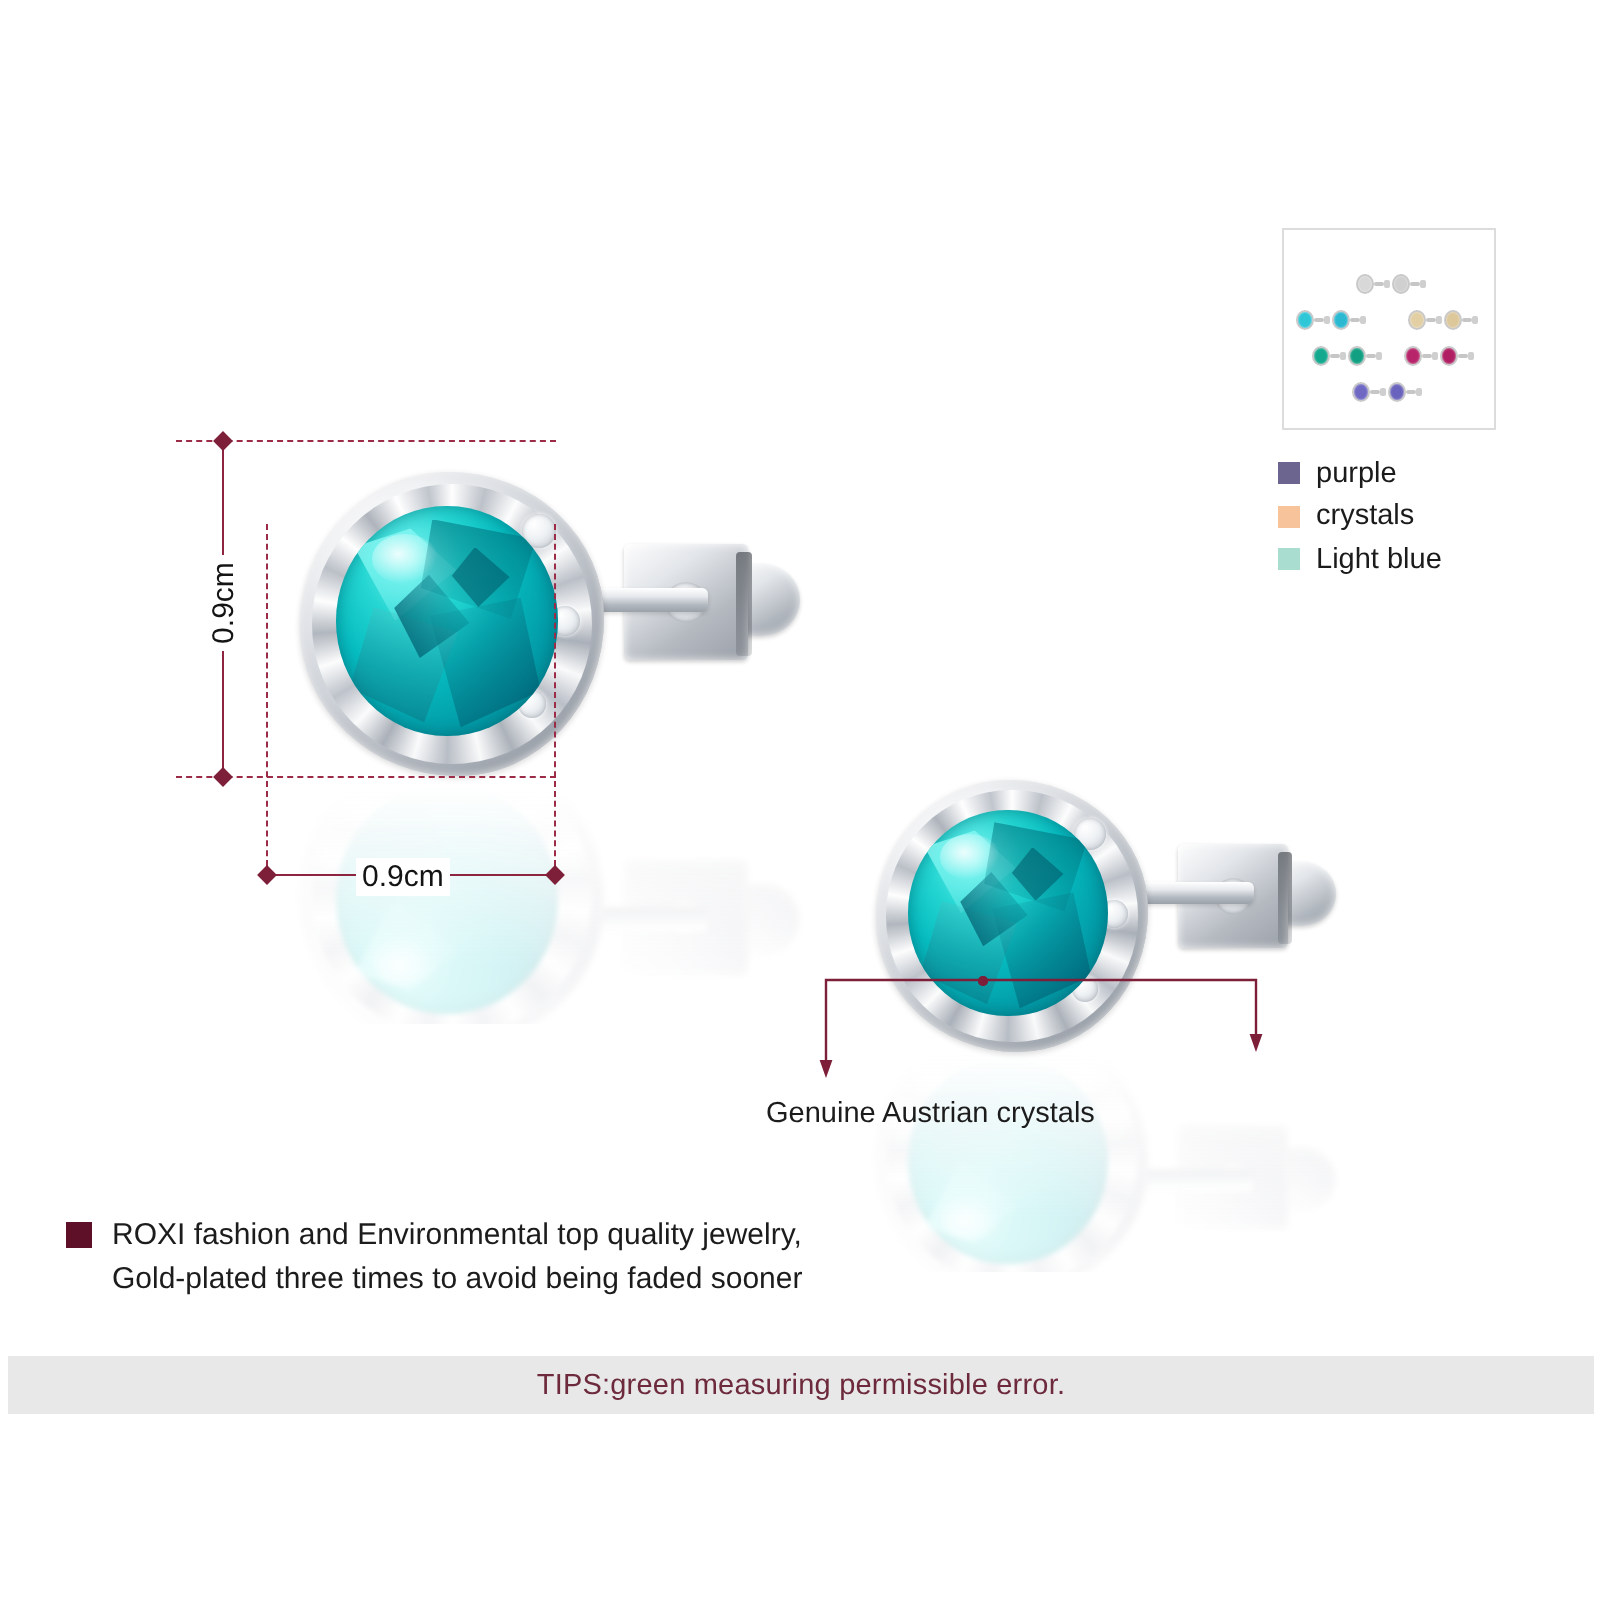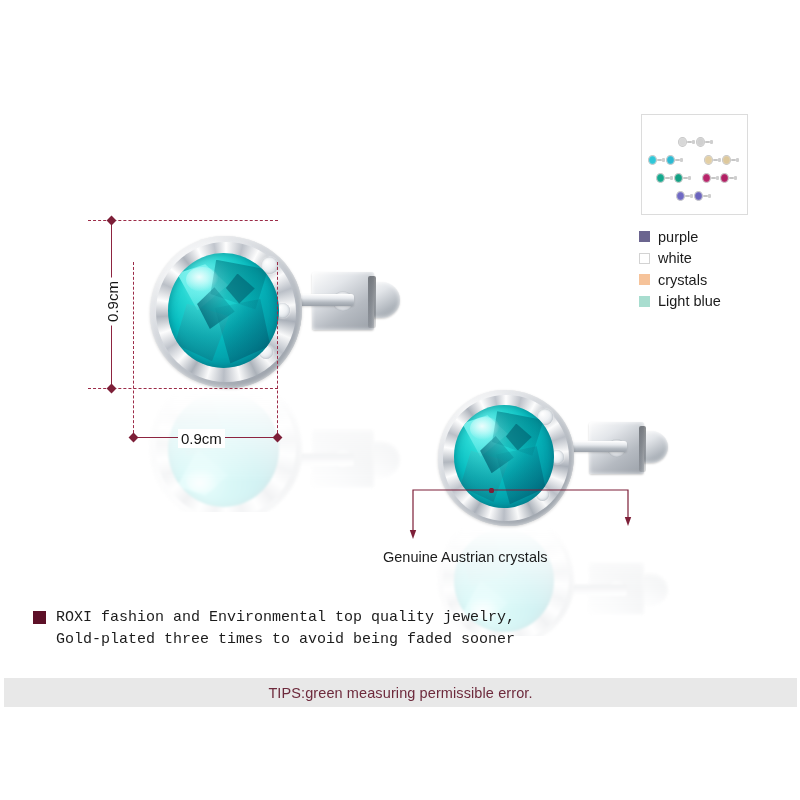--- a/index.html
+++ b/index.html
@@ -269,21 +269,20 @@
     white-space: nowrap;
     font-family: "Liberation Sans", sans-serif;
   }
 
   
   .note {
     position: absolute;
     left: 33px; top: 607px;
     display: flex;
     align-items: flex-start;
-    font-family: Liberation Mono, monospace;
   }
   .note-bullet {
     width: 13px; height: 13px;
     background: #5d1028;
     margin-top: 4px;
     margin-right: 10px;
     flex: none;
   }
   .note-lines {
     display: flex;
@@ -398,24 +397,20 @@
         </span>
       </div>
 
     </div>
   </div>
 
   <div class="legend">
     <div class="legend-row">
       <span class="legend-swatch" style="background:#6b658f;"></span>
       <span class="legend-label">purple</span>
-    </div>
-    <div class="legend-row">
-      <span class="legend-swatch" style="background:#ffffff; border:1px solid #d3d3d3;"></span>
-      <span class="legend-label">white</span>
     </div>
     <div class="legend-row">
       <span class="legend-swatch" style="background:#f6c39a;"></span>
       <span class="legend-label">crystals</span>
     </div>
     <div class="legend-row">
       <span class="legend-swatch" style="background:#a8ddcf;"></span>
       <span class="legend-label">Light blue</span>
     </div>
   </div>

